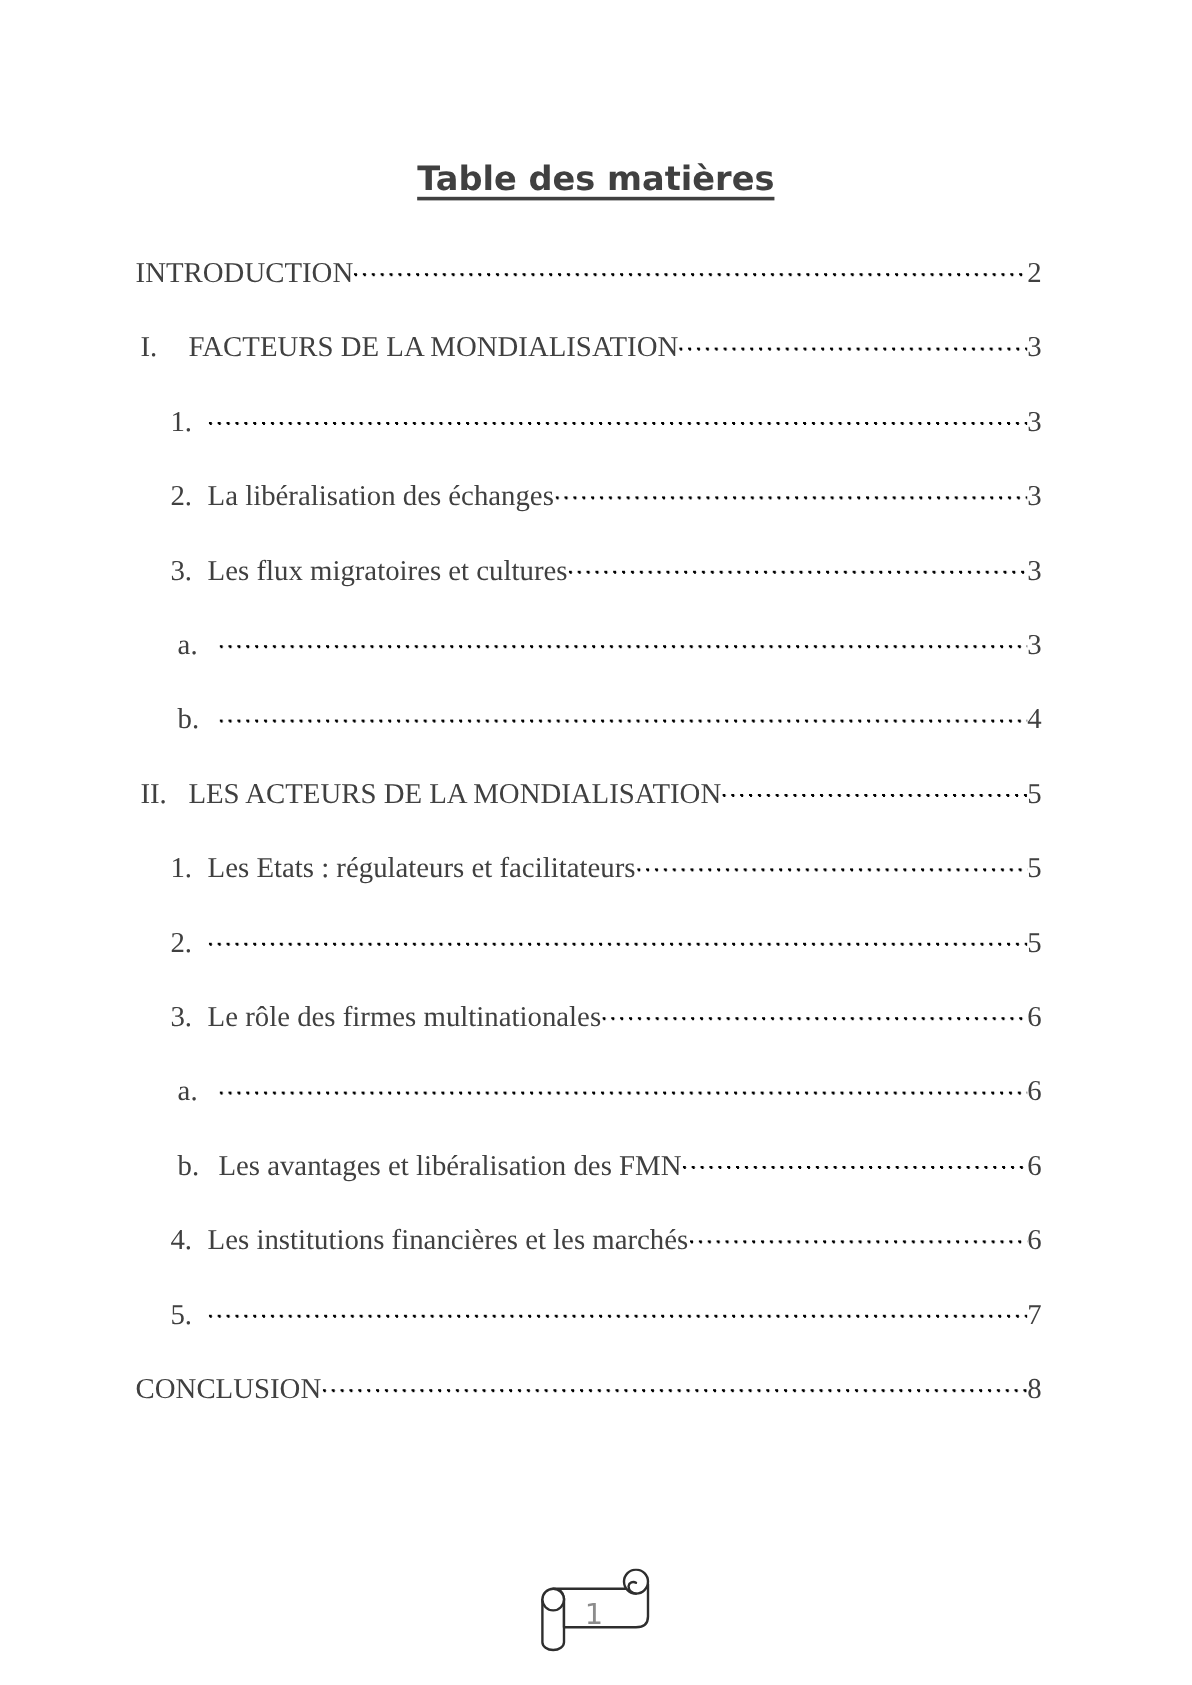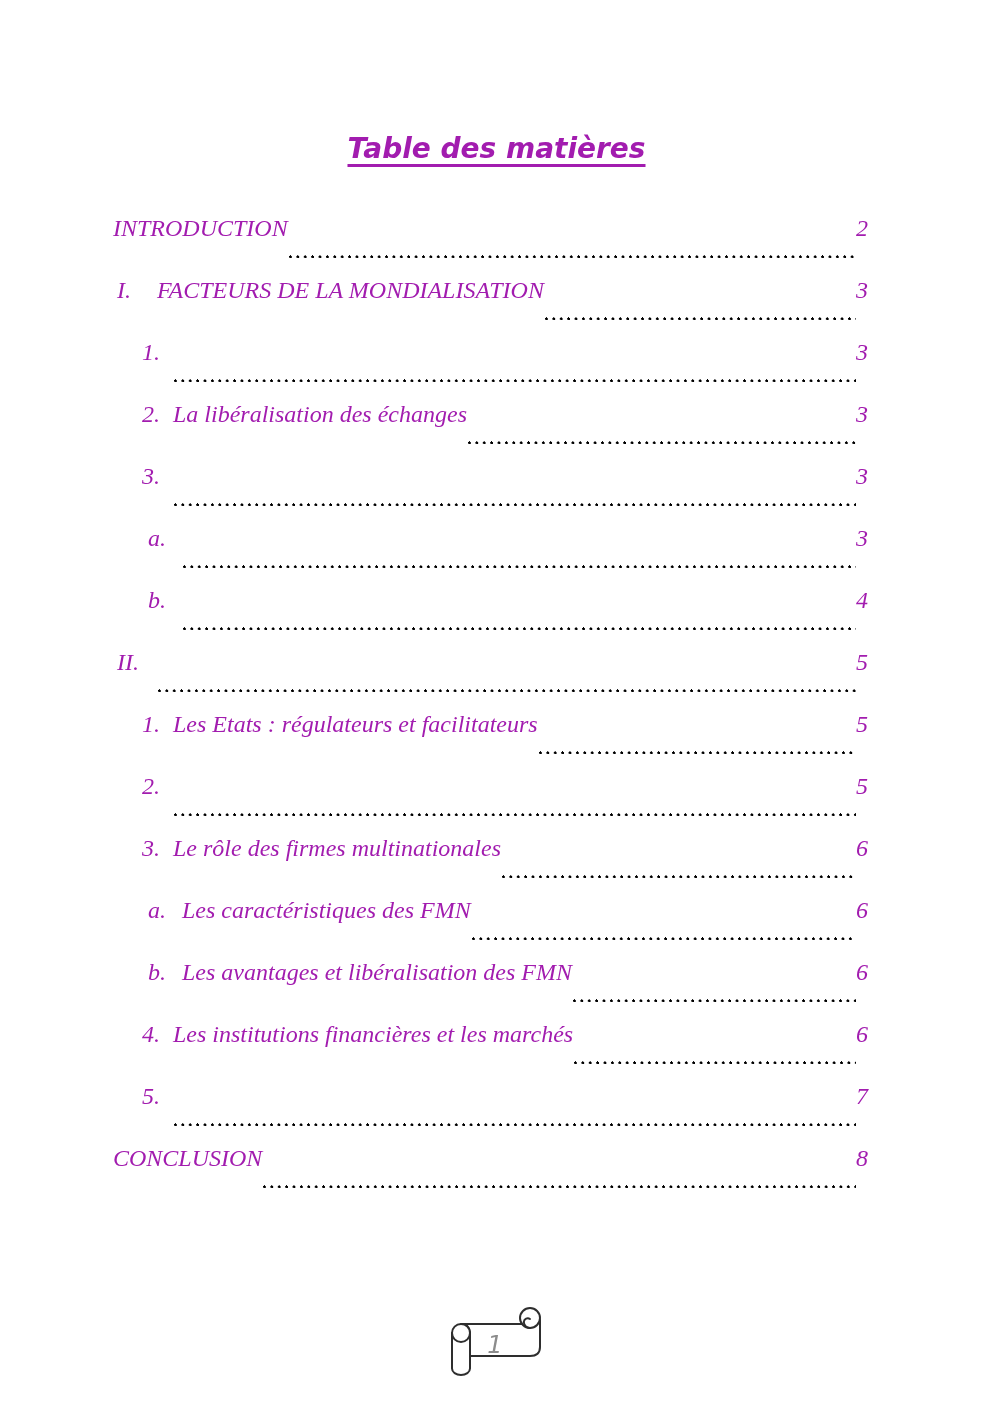--- a/index.html
+++ b/index.html
@@ -1,24 +1,23 @@
 <!DOCTYPE html>
 <html><head>
 <meta charset="utf-8">
 <style>
   html, body { margin: 0; padding: 0; background: #ffffff; }
   .page {
     position: relative;
     width: 993px;
     height: 1404px;
     background: #ffffff;
-    color: #a21caf;
+    color: #404040;
     overflow: hidden;
     font-family: "Liberation Serif", serif;
-    font-style: italic;
   }
   .doc-title {
     position: absolute;
     top: 133px;
     left: 0;
     width: 100%;
     text-align: center;
     font-family: "DejaVu Sans", sans-serif;
     font-weight: 700;
     font-size: 28px;
@@ -29,21 +28,21 @@
   }
   .toc {
     position: absolute;
     top: 197px;
     left: 113px;
     right: 125px;
     font-size: 24px;
   }
   .toc-row {
     display: flex;
-    align-items: flex-end;
+    align-items: center;
     height: 62px;
     line-height: 62px;
     white-space: nowrap;
   }
   .toc-row .marker { flex: 0 0 auto; display: inline-block; }
   .toc-row.lv0 .marker { margin-left: 4px;  width: 40px; }
   .toc-row.lv1 .marker { margin-left: 29px; width: 31px; }
   .toc-row.lv2 .marker { margin-left: 35px; width: 34px; }
   .toc-row .label { flex: 0 0 auto; }
   .toc-row .dots {
@@ -95,35 +94,37 @@
       <span class="pagenum">3</span>
     </div>
       <div class="toc-row lv1">
       <span class="marker">2.</span>
       <span class="label">La libéralisation des échanges</span>
       <span class="dots"></span>
       <span class="pagenum">3</span>
     </div>
       <div class="toc-row lv1">
       <span class="marker">3.</span>
+      <span class="label">Les flux migratoires et cultures</span>
       <span class="dots"></span>
       <span class="pagenum">3</span>
     </div>
       <div class="toc-row lv2">
       <span class="marker">a.</span>
       <span class="dots"></span>
       <span class="pagenum">3</span>
     </div>
       <div class="toc-row lv2">
       <span class="marker">b.</span>
       <span class="dots"></span>
       <span class="pagenum">4</span>
     </div>
       <div class="toc-row lv0">
       <span class="marker">II.</span>
+      <span class="label">LES ACTEURS DE LA MONDIALISATION</span>
       <span class="dots"></span>
       <span class="pagenum">5</span>
     </div>
       <div class="toc-row lv1">
       <span class="marker">1.</span>
       <span class="label">Les Etats : régulateurs et facilitateurs</span>
       <span class="dots"></span>
       <span class="pagenum">5</span>
     </div>
       <div class="toc-row lv1">
@@ -132,21 +133,20 @@
       <span class="pagenum">5</span>
     </div>
       <div class="toc-row lv1">
       <span class="marker">3.</span>
       <span class="label">Le rôle des firmes multinationales</span>
       <span class="dots"></span>
       <span class="pagenum">6</span>
     </div>
       <div class="toc-row lv2">
       <span class="marker">a.</span>
-      <span class="label">Les caractéristiques des FMN</span>
       <span class="dots"></span>
       <span class="pagenum">6</span>
     </div>
       <div class="toc-row lv2">
       <span class="marker">b.</span>
       <span class="label">Les avantages et libéralisation des FMN</span>
       <span class="dots"></span>
       <span class="pagenum">6</span>
     </div>
       <div class="toc-row lv1">

